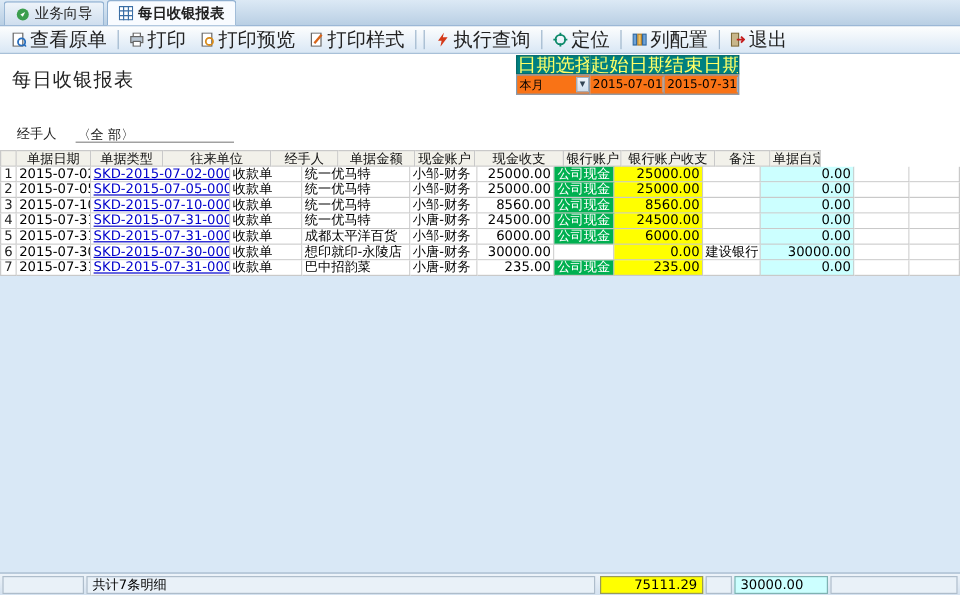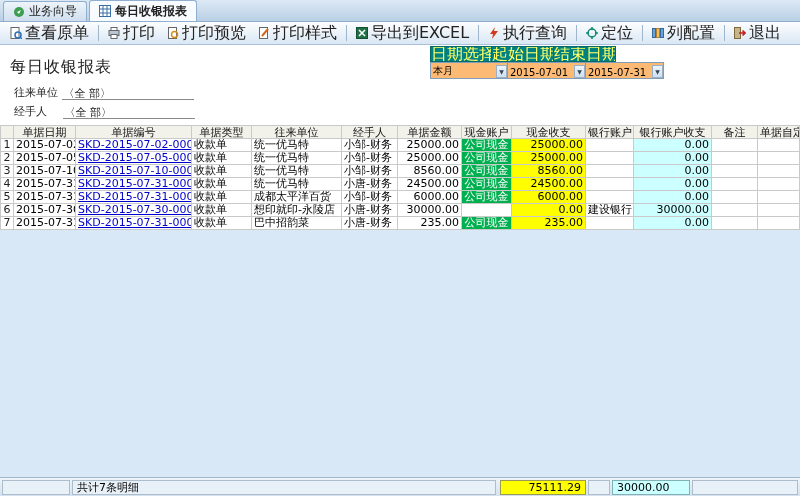--- a/index.html
+++ b/index.html
@@ -14,21 +14,21 @@
   .tsep{width:1px;height:16px;background:#9fb6cc;margin:0 3px}
   
   .content{position:absolute;left:0;top:45px;width:800px;height:432px;background:#fff}
   .below-table{position:absolute;left:0;top:185px;width:800px;height:247px;background:#d9e8f6}
   .page-title{position:absolute;left:10px;top:12px;font-size:16px;color:#222;letter-spacing:1px}
   
   .dfilter{position:absolute;left:430px;top:1px}
   .drow{display:flex}
   .dhead{width:62px;height:16px;background:var(--dhead-bg,#008080);color:var(--dhead-fg,#ffff66);font-size:16px;line-height:13px;text-align:right;border:1px solid #046a6a;border-left:none;overflow:hidden;white-space:nowrap}
   .dhead:first-child{border-left:1px solid #046a6a}
-  .dval{width:78px;height:17px;background:#fdba74;border:1px solid #7f9db9;border-left:none;font-size:10px;display:flex;justify-content:space-between;align-items:flex-end;padding-left:2px;overflow:hidden;white-space:nowrap;cursor:pointer}
+  .dval{width:62px;height:17px;background:#f97316;border:1px solid #7f9db9;border-left:none;font-size:10px;display:flex;justify-content:space-between;align-items:center;padding-left:2px;overflow:hidden;white-space:nowrap;cursor:pointer}
   .dval:first-child{border-left:1px solid #7f9db9}
   .darrow{width:11px;height:13px;background:linear-gradient(#eef4fb,#cfdeee);border:1px solid #9ab0c6;font-size:6px;line-height:12px;text-align:center;color:#345;flex:none}
   
   .frow{position:absolute;font-size:11px;color:#222}
   .fvalue{display:inline-block;width:132px;border-bottom:1px solid #8a8a8a;font-size:11px;height:14px;vertical-align:bottom;padding-left:2px}
   .chkrow{position:absolute;left:245px;top:59px;display:flex;align-items:center;gap:4px;font-size:11px;color:#222;cursor:pointer}
   .chkbox{width:11px;height:11px;border:1px solid #777;background:#fff;display:inline-block}
   
   .tbl{position:absolute;left:0;top:80px;width:800px}
   .trow{display:flex;height:13px}
@@ -93,27 +93,20 @@
     <span>打印预览</span>
   </div>
   <div class="tbtn">
     <svg width="12" height="12">
         <rect x="1.5" y="0.5" width="8" height="11" fill="#fff" stroke="#666"></rect>
         <path d="M4 9 L10 2" stroke="#d8641a" stroke-width="2"></path>
       </svg>
     <span>打印样式</span>
   </div>
   <div class="tsep"></div>
-  <div class="tbtn">
-    <svg width="12" height="12">
-        <rect x="0.5" y="0.5" width="11" height="11" fill="#1e7145" stroke="#14502f"></rect>
-        <path d="M3 3 L9 9 M9 3 L3 9" stroke="#fff" stroke-width="1.6"></path>
-      </svg>
-    <span>导出到EXCEL</span>
-  </div>
   <div class="tsep"></div>
   <div class="tbtn">
     <svg width="12" height="12">
         <polygon points="7,0 2,7 5,7 4,12 10,4 6,4" fill="#d43a1a"></polygon>
       </svg>
     <span>执行查询</span>
   </div>
   <div class="tsep"></div>
   <div class="tbtn">
     <svg width="12" height="12">
@@ -160,34 +153,29 @@
           <span>2015-07-01</span>
           <span class="darrow">▼</span>
         </div>
       <div class="dval">
           <span>2015-07-31</span>
           <span class="darrow">▼</span>
         </div>
     </div>
   </div>
 
-  <div class="frow" style="left:14px;top:40px">
-    <span>往来单位</span>
-    <span class="fvalue">〈全 部〉</span>
-  </div>
   <div class="frow" style="left:14px;top:59px">
     <span>经手人</span>
     <span class="fvalue" style="margin-left:12px">〈全 部〉</span>
   </div>
 
   <div class="tbl" id="tbl">
       <div class="trow head">
         <div class="tcell" style="width: 14px;"></div>
         <div class="tcell" style="width: 62px;">单据日期</div>
-        <div class="tcell" style="width: 116px;">单据编号</div>
         <div class="tcell" style="width: 60px;">单据类型</div>
         <div class="tcell" style="width: 90px;">往来单位</div>
         <div class="tcell" style="width: 56px;">经手人</div>
         <div class="tcell" style="width: 64px;">单据金额</div>
         <div class="tcell" style="width: 50px;">现金账户</div>
         <div class="tcell" style="width: 74px;">现金收支</div>
         <div class="tcell" style="width: 48px;">银行账户</div>
         <div class="tcell" style="width: 78px;">银行账户收支</div>
         <div class="tcell" style="width: 46px;">备注</div>
         <div class="tcell" style="width: 42px;">单据自定义编号</div>

